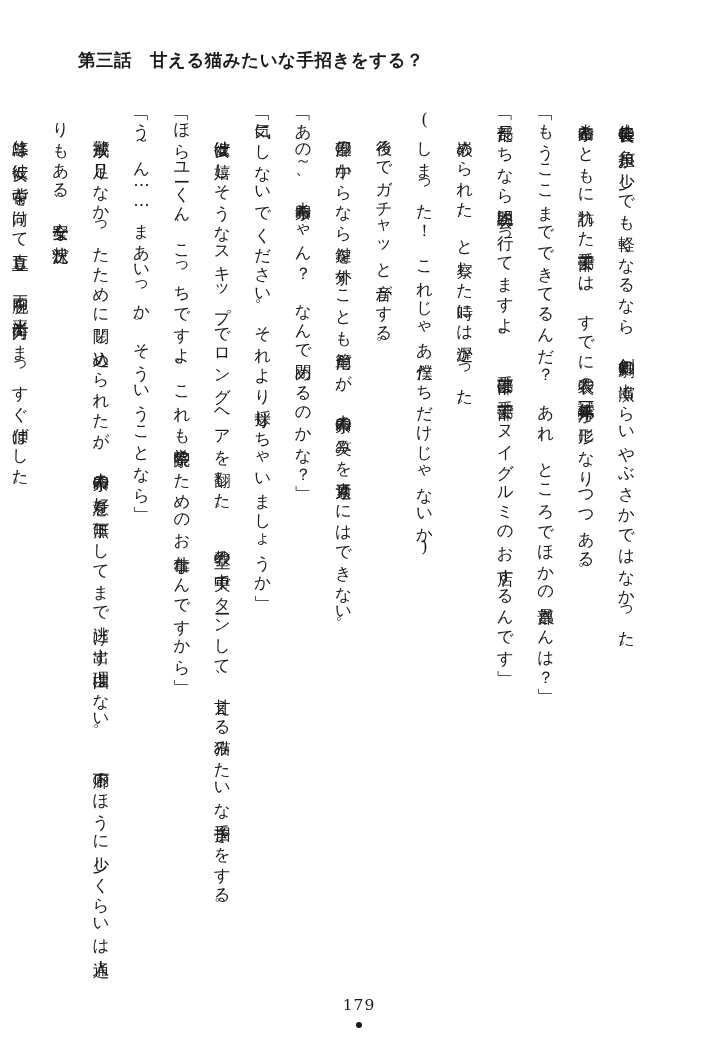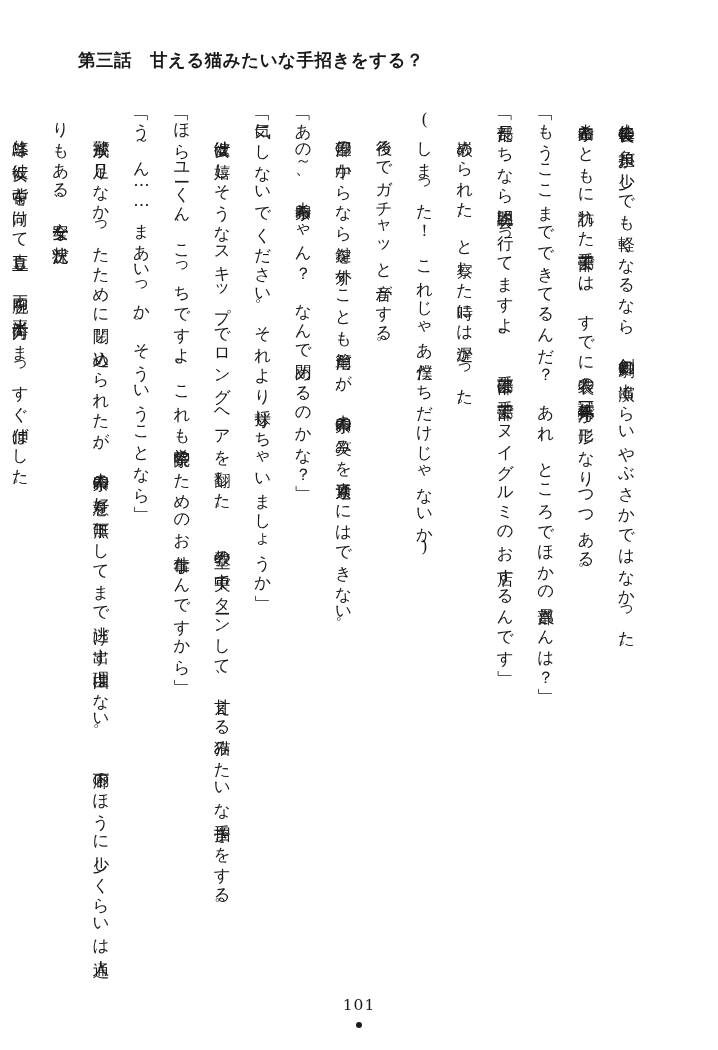--- a/index.html
+++ b/index.html
@@ -106,16 +106,16 @@
     <p class="indent">部屋の中からなら鍵を外すことも簡単だが、由希奈の笑みを素通りにはできない。</p>
     <p>「あの～、由希奈ちゃん？　なんで閉めるのかな？」</p>
     <p>「気にしないでください。それより採寸しちゃいましょうか」</p>
     <p class="indent">彼女は嬉しそうなスキップでロングヘアを翻した。　教室の中央でターンして、甘える猫みたいな手招きをする。</p>
     <p>「ほらユーくん、こっちですよ。これも学院祭のためのお仕事なんですから」</p>
     <p>「う～ん……まあいっか。そういうことなら」</p>
     <p class="indent">警戒が足りなかったために閉じ込められたが、由希奈の好意を無下にしてまで逃げ出す理由はない。　廊下のほうに少しくらいは人通りもある、安全な状況だ。</p>
     <p class="indent">悠斗は彼女に背中を向けて直立し、両腕を水平方向にまっすぐ伸ばした。</p>
   </div>
 
-  <div class="folio">101</div>
+  <div class="folio">179</div>
   <div class="folio-dot"></div>
 
 </div>
 
 </body></html>

